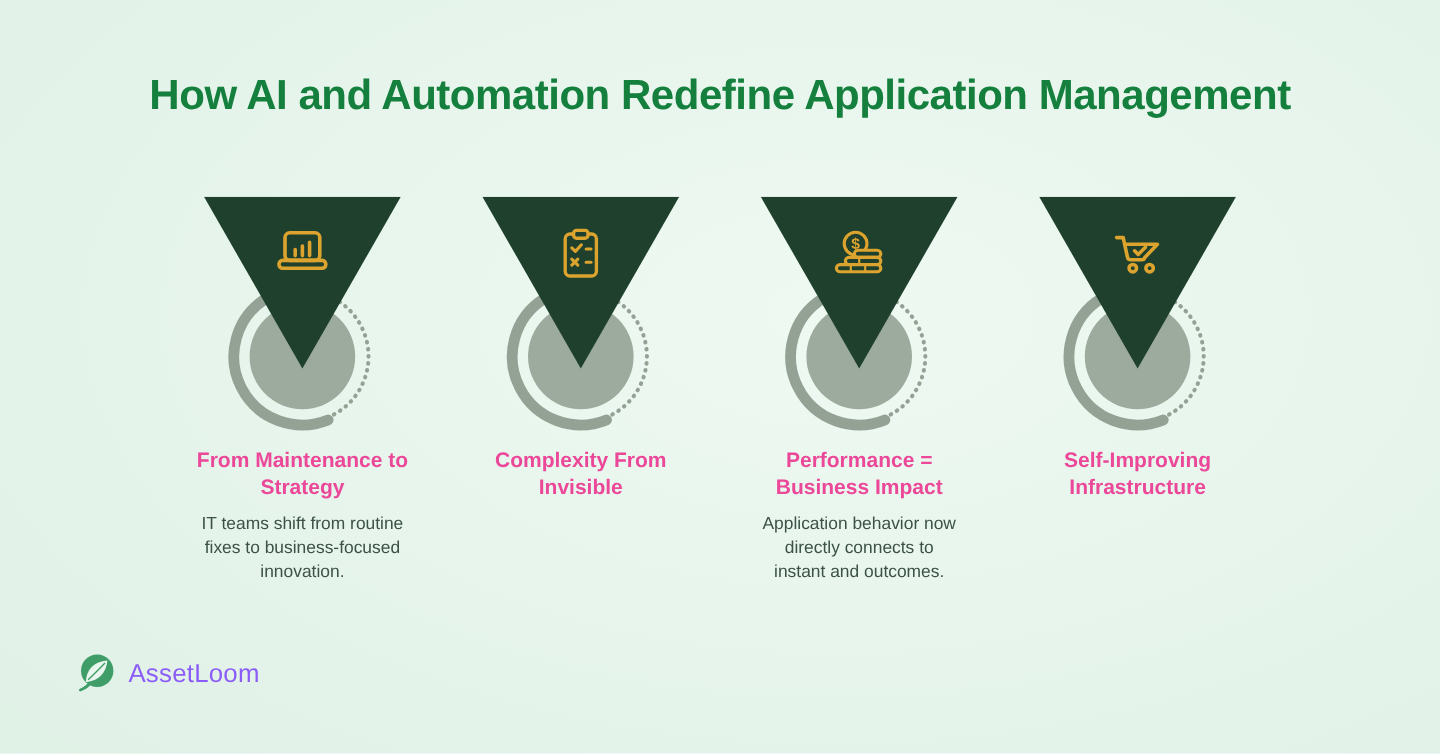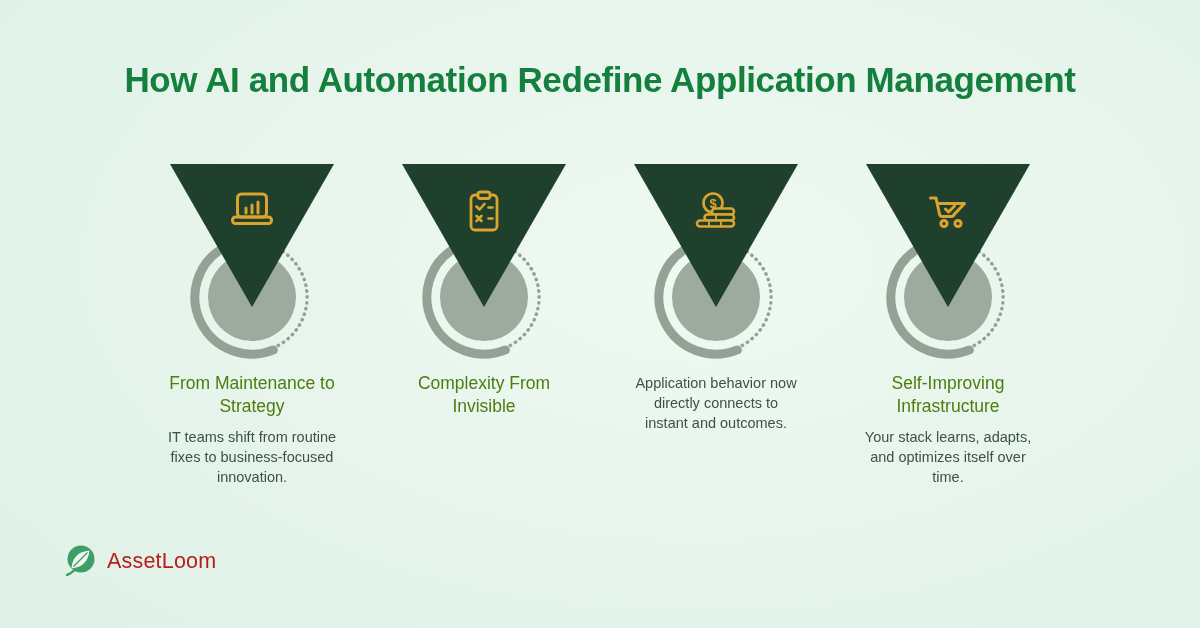--- a/index.html
+++ b/index.html
@@ -9,29 +9,29 @@
     background:radial-gradient(120% 130% at 58% 42%, #eef9f2 0%, #e2f2e8 55%, #d9ecdf 100%);
   }
   .title{
     margin:56px 30px 0;text-align:center;
     font-size:35px;font-weight:bold;color:#15803d;letter-spacing:-0.4px;line-height:48px;
   }
   .columns{display:flex;width:928px;margin:60px auto 0;}
   .column{width:232px;display:flex;flex-direction:column;align-items:center;}
   svg.graphic{display:block;}
   .col-heading{
-    margin:8px 0 0;font-size:17.5px;font-weight:normal;color:#4d7c0f;
+    margin:8px 0 0;font-size:17.5px;font-weight:bold;color:#ec4899;
     text-align:center;line-height:23px;white-space:pre-line;
   }
   .col-body{
     margin:9px 0 0;font-size:14.5px;color:#3c5247;
     text-align:center;line-height:20px;white-space:pre-line;
   }
   .logo{position:absolute;left:64px;top:544px;display:flex;align-items:center;}
-  .logo-text{margin-left:9px;font-size:21.5px;color:#b91c1c;letter-spacing:0.2px;}
+  .logo-text{margin-left:9px;font-size:21.5px;color:#8b5cf6;letter-spacing:0.2px;}
 </style>
 </head>
 <body>
 
 <h1 class="title">How AI and Automation Redefine Application Management</h1>
 
 <div class="columns">
   <div class="column">
     <svg class="graphic" width="232" height="200" viewBox="0 0 232 200">
 
@@ -96,20 +96,22 @@
       <g transform="translate(116,48)" fill="none" stroke="#dca42f" stroke-width="2.6" stroke-linecap="round" stroke-linejoin="round">
         <circle cx="-3" cy="-9" r="9.5"></circle>
         <text x="-3" y="-4.2" text-anchor="middle" stroke="none" fill="#dca42f" font-family="Liberation Sans, sans-serif" font-size="13" font-weight="bold">$</text>
         <rect x="-4" y="-3.5" width="22" height="6" rx="3" fill="#1e402c"></rect>
         <rect x="-11.5" y="2.5" width="29.5" height="6" rx="3" fill="#1e402c"></rect>
         <rect x="-19" y="8.5" width="37" height="6" rx="3" fill="#1e402c"></rect>
         <path d="M -7 8.5 V 14.5 M 5 8.5 V 14.5 M 0 2.5 V 8.5" stroke-width="1.8"></path>
       </g>
 
     </svg>
+    <div class="col-heading">Performance =
+Business Impact</div>
     <div class="col-body">Application behavior now
 directly connects to
 instant and outcomes.</div>
   </div>
 
   <div class="column">
     <svg class="graphic" width="232" height="200" viewBox="0 0 232 200">
 
       <circle cx="116" cy="133" r="44" fill="#9cab9d"></circle>
 
@@ -121,23 +123,20 @@
 
       <g transform="translate(116,48)" fill="none" stroke="#dca42f" stroke-width="3" stroke-linecap="round" stroke-linejoin="round">
         <path d="M -17.5 -14 h 5.5 l 3.6 16.5 a 2.6 2.6 0 0 0 2.5 2 h 9.4 a 2.6 2.6 0 0 0 2.5 -1.9 L 16.5 -8.5 H -10.5"></path>
         <path d="M -2.5 -3 L 0.5 0 L 6.5 -6"></path>
         <circle cx="-4" cy="11.5" r="3.1"></circle>
         <circle cx="10" cy="11.5" r="3.1"></circle>
       </g>
     </svg>
     <div class="col-heading">Self-Improving
 Infrastructure</div>
-    <div class="col-body">Your stack learns, adapts,
-and optimizes itself over
-time.</div>
   </div>
 </div>
 
 <div class="logo">
   <svg width="34" height="34" viewBox="0 0 34 34">
     <path d="M3 31 Q 10 28.5 14 21" stroke="#3f9d68" stroke-width="2.4" fill="none" stroke-linecap="round"></path>
     <circle cx="17" cy="15" r="13.5" fill="#3f9d68"></circle>
     <path d="M7.5 24.5 C 8 14 14 7.5 25.5 6.5 C 24.5 17 18.5 23.5 7.5 24.5 Z" fill="#eaf7ee"></path>
     <path d="M9.5 22.5 C 14 18 19 13 23.5 8.5" stroke="#3f9d68" stroke-width="1.2" fill="none"></path>
   </svg>

